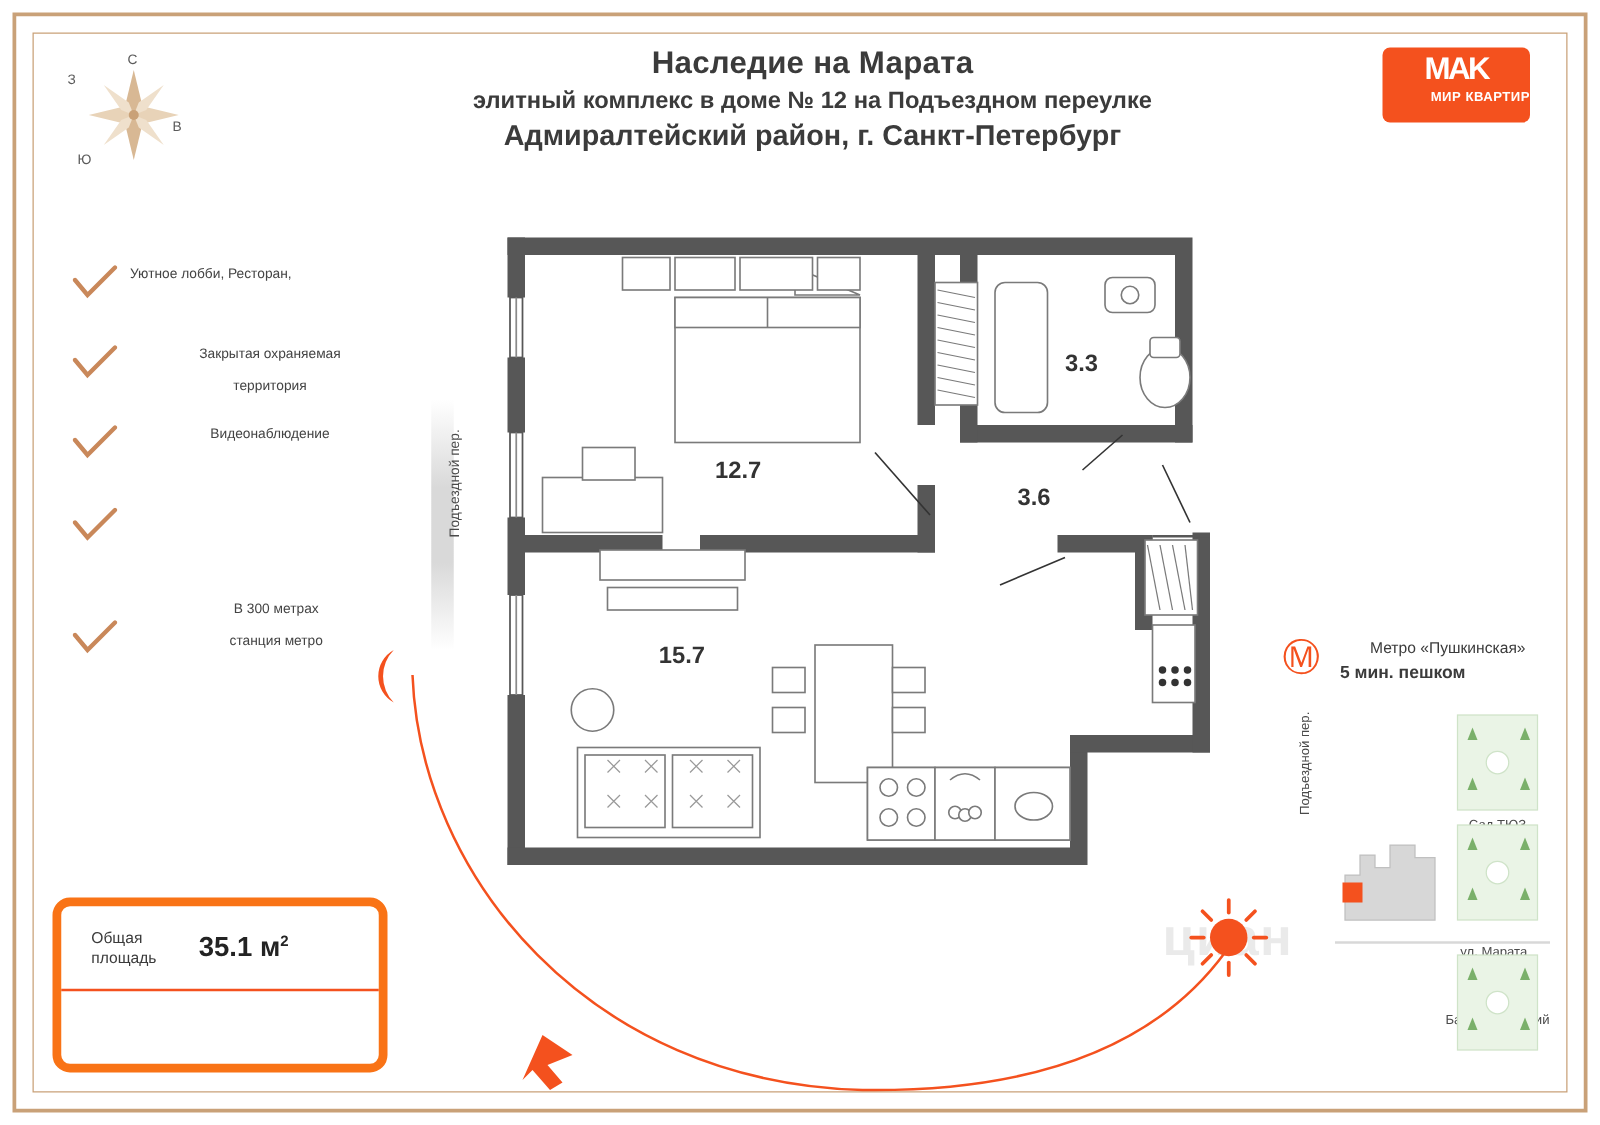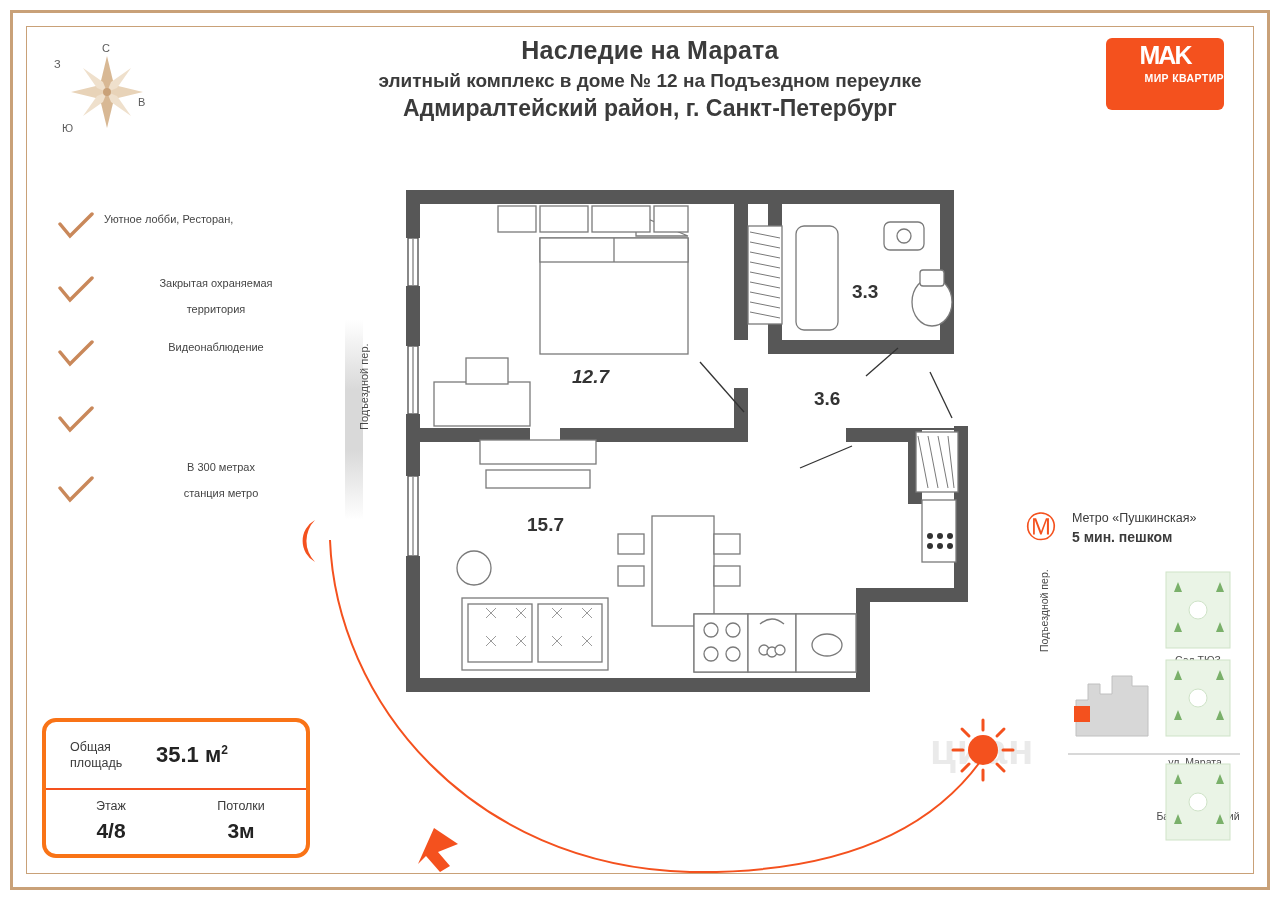--- a/index.html
+++ b/index.html
@@ -58,21 +58,21 @@
   }
   .header .sub2 {
     font-size: 23px;
     font-weight: bold;
   }
 
   
   .logo {
     position: absolute;
     right: 56px; top: 38px;
-    width: 118px; height: 72px;
+    width: 118px; height: 60px;
     background: #f4511e;
     border-radius: 6px;
     color: #ffffff;
     text-align: center;
   }
   .logo .mark {
     font-size: 25px;
     font-weight: bold;
     letter-spacing: -2px;
     line-height: 34px;
@@ -124,21 +124,21 @@
     line-height: 26px;
   }
   .feature .ftext .l2 { display: block; }
   .f-center .ftext { text-align: center; }
 
   
   .areabox {
     position: absolute;
     left: 42px; top: 718px;
     width: 268px; height: 140px;
-    border: 4px solid #f97316;
+    border: 7px solid #f97316;
     border-radius: 14px;
     box-sizing: border-box;
   }
   .areabox .row1 {
     height: 66px;
     display: flex;
     align-items: center;
     border-bottom: 2px solid #f4511e;
   }
   .areabox .label-small {
@@ -189,21 +189,21 @@
   }
   .metro .m-logo {
     position: absolute;
     left: 0; top: 4px;
     font-size: 30px;
     color: #f4511e;
     font-family: "DejaVu Sans", sans-serif;
     line-height: 30px;
   }
   .metro .m-t1 {
-    margin-left: 46px;
+    margin-left: 70px;
     font-size: 12.5px;
     color: #3b3b3b;
     line-height: 20px;
   }
   .metro .m-t2 {
     margin-left: 46px;
     font-size: 14px;
     color: #3b3b3b;
     font-weight: bold;
     line-height: 18px;
@@ -251,21 +251,21 @@
     white-space: nowrap;
   }
 
   
   .room-label {
     position: absolute;
     font-size: 19px;
     font-weight: bold;
     color: #333333;
   }
-  .rl-1 { left: 572px; top: 366px; font-style: italic; }
+  .rl-1 { left: 572px; top: 366px; }
   .rl-2 { left: 527px; top: 514px; }
   .rl-3 { left: 852px; top: 281px; }
   .rl-4 { left: 814px; top: 388px; }
 
   
   .watermark {
     position: absolute;
     left: 930px; top: 726px;
     font-size: 42px;
     font-weight: bold;
@@ -351,50 +351,40 @@
         <span class="l2"></span>
       </div>
     </div>
 
     <div class="feature">
       <svg class="check" viewBox="0 0 36 30" style="top:22px;">
         <path d="M2 12 L12 24 L34 2" stroke="#c9885a" stroke-width="3.5" fill="none" stroke-linecap="round"></path>
       </svg>
     </div>
 
-    <div class="feature f-center" style="margin-top:8px;">
+    <div class="feature f-center" style="margin-top:28px;">
       <svg class="check" viewBox="0 0 36 30" style="top:22px;">
         <path d="M2 12 L12 24 L34 2" stroke="#c9885a" stroke-width="3.5" fill="none" stroke-linecap="round"></path>
       </svg>
       <div class="ftext" style="margin-left:56px;">
         <span>В 300 метрах</span>
         <span class="l2">станция метро</span>
       </div>
     </div>
 
   </div>
 
   <div class="areabox">
     <div class="row1">
       <div class="label-small">
         <div>Общая</div>
         <div>площадь</div>
       </div>
       <div class="total-val">
         <span>35.1 м</span><sup>2</sup>
-      </div>
-    </div>
-    <div class="row2">
-      <div class="cell">
-        <div class="c-lbl">Этаж</div>
-        <div class="c-val">4/8</div>
-      </div>
-      <div class="cell">
-        <div class="c-lbl">Потолки</div>
-        <div class="c-val">3м</div>
       </div>
     </div>
   </div>
 
   <div class="street-vert"></div>
   <div class="street-vert-text">Подъездной пер.</div>
 
   <div class="room-label rl-1">12.7</div>
   <div class="room-label rl-2">15.7</div>
   <div class="room-label rl-3">3.3</div>

